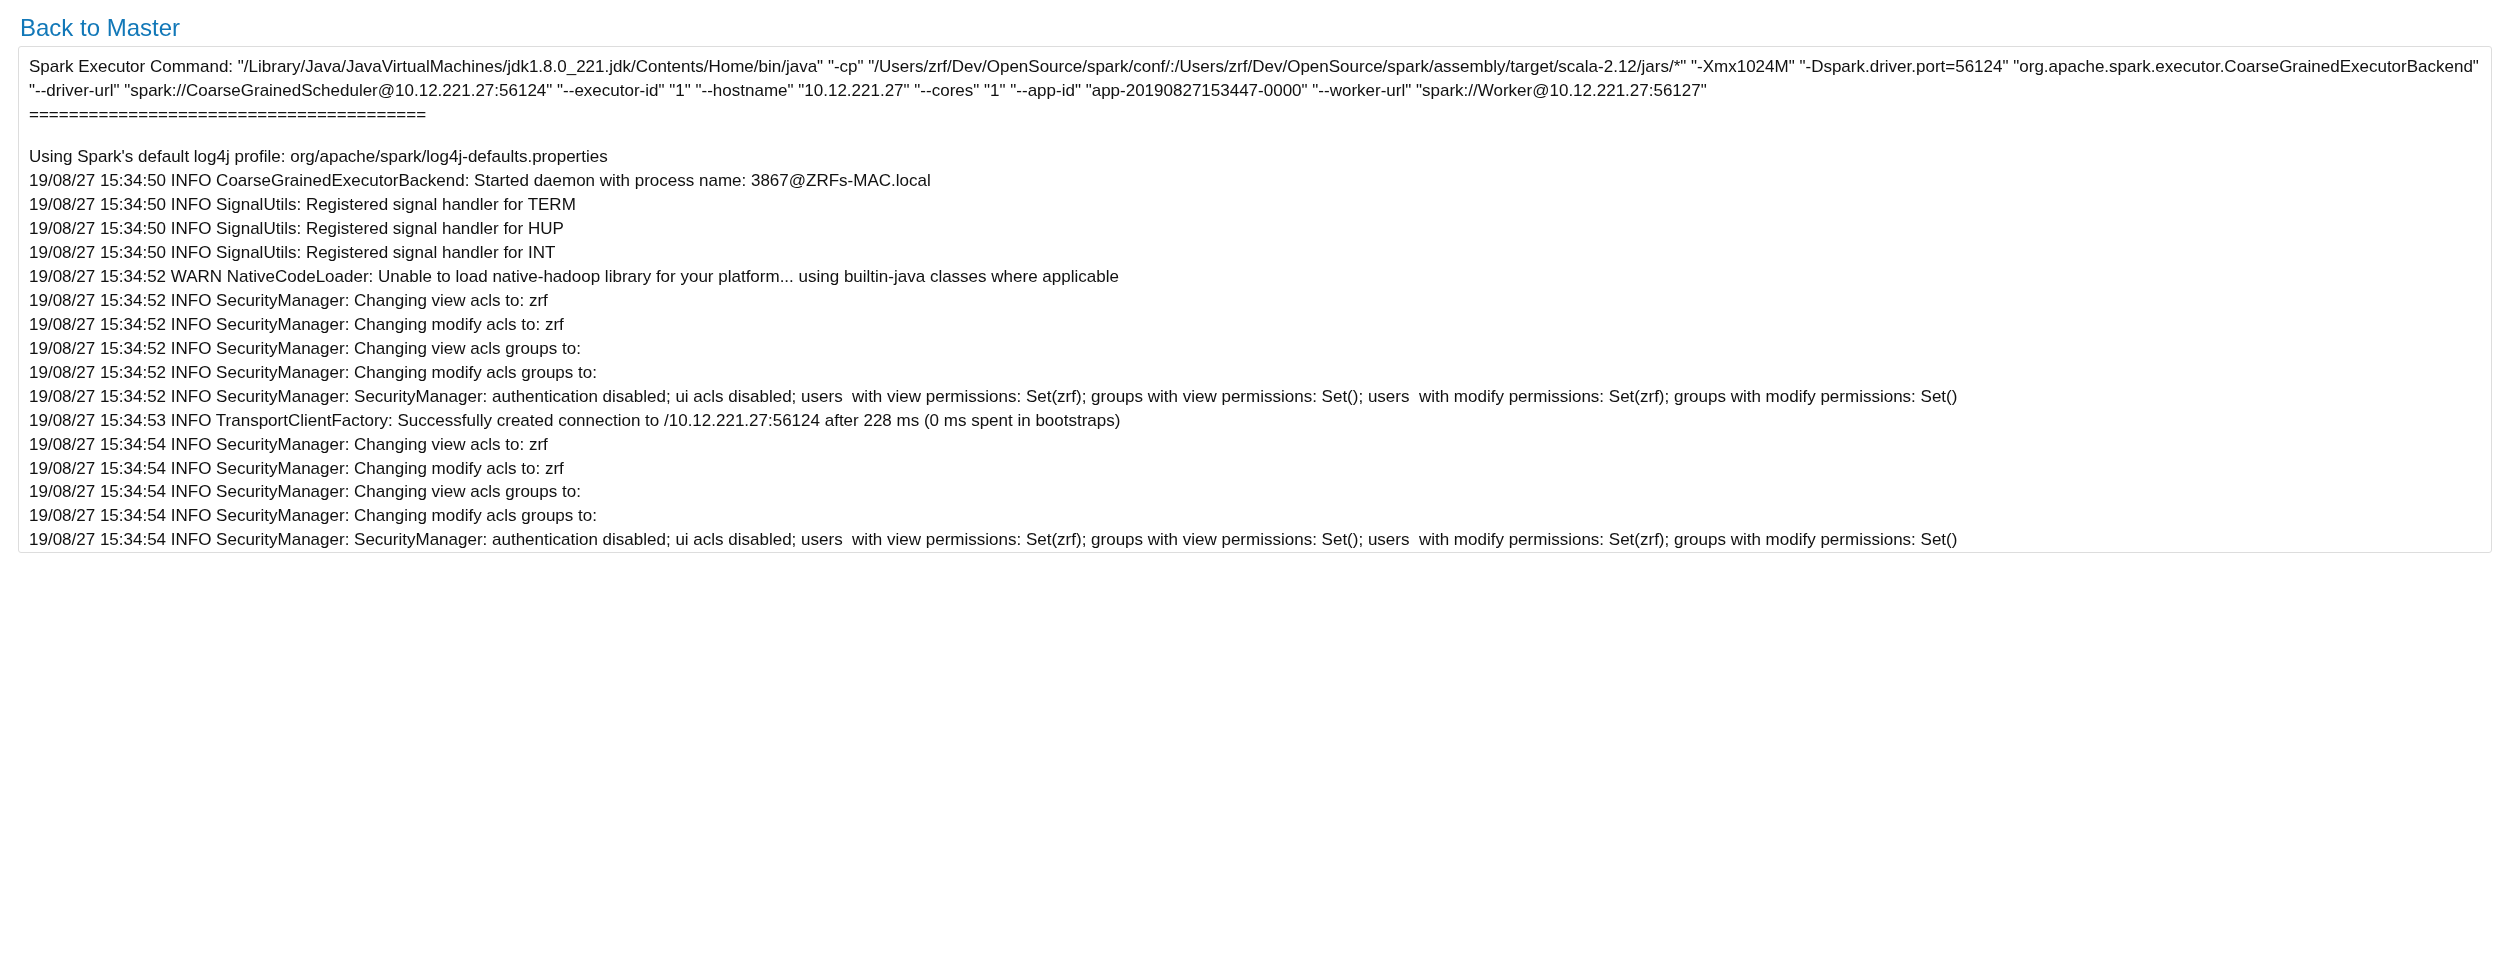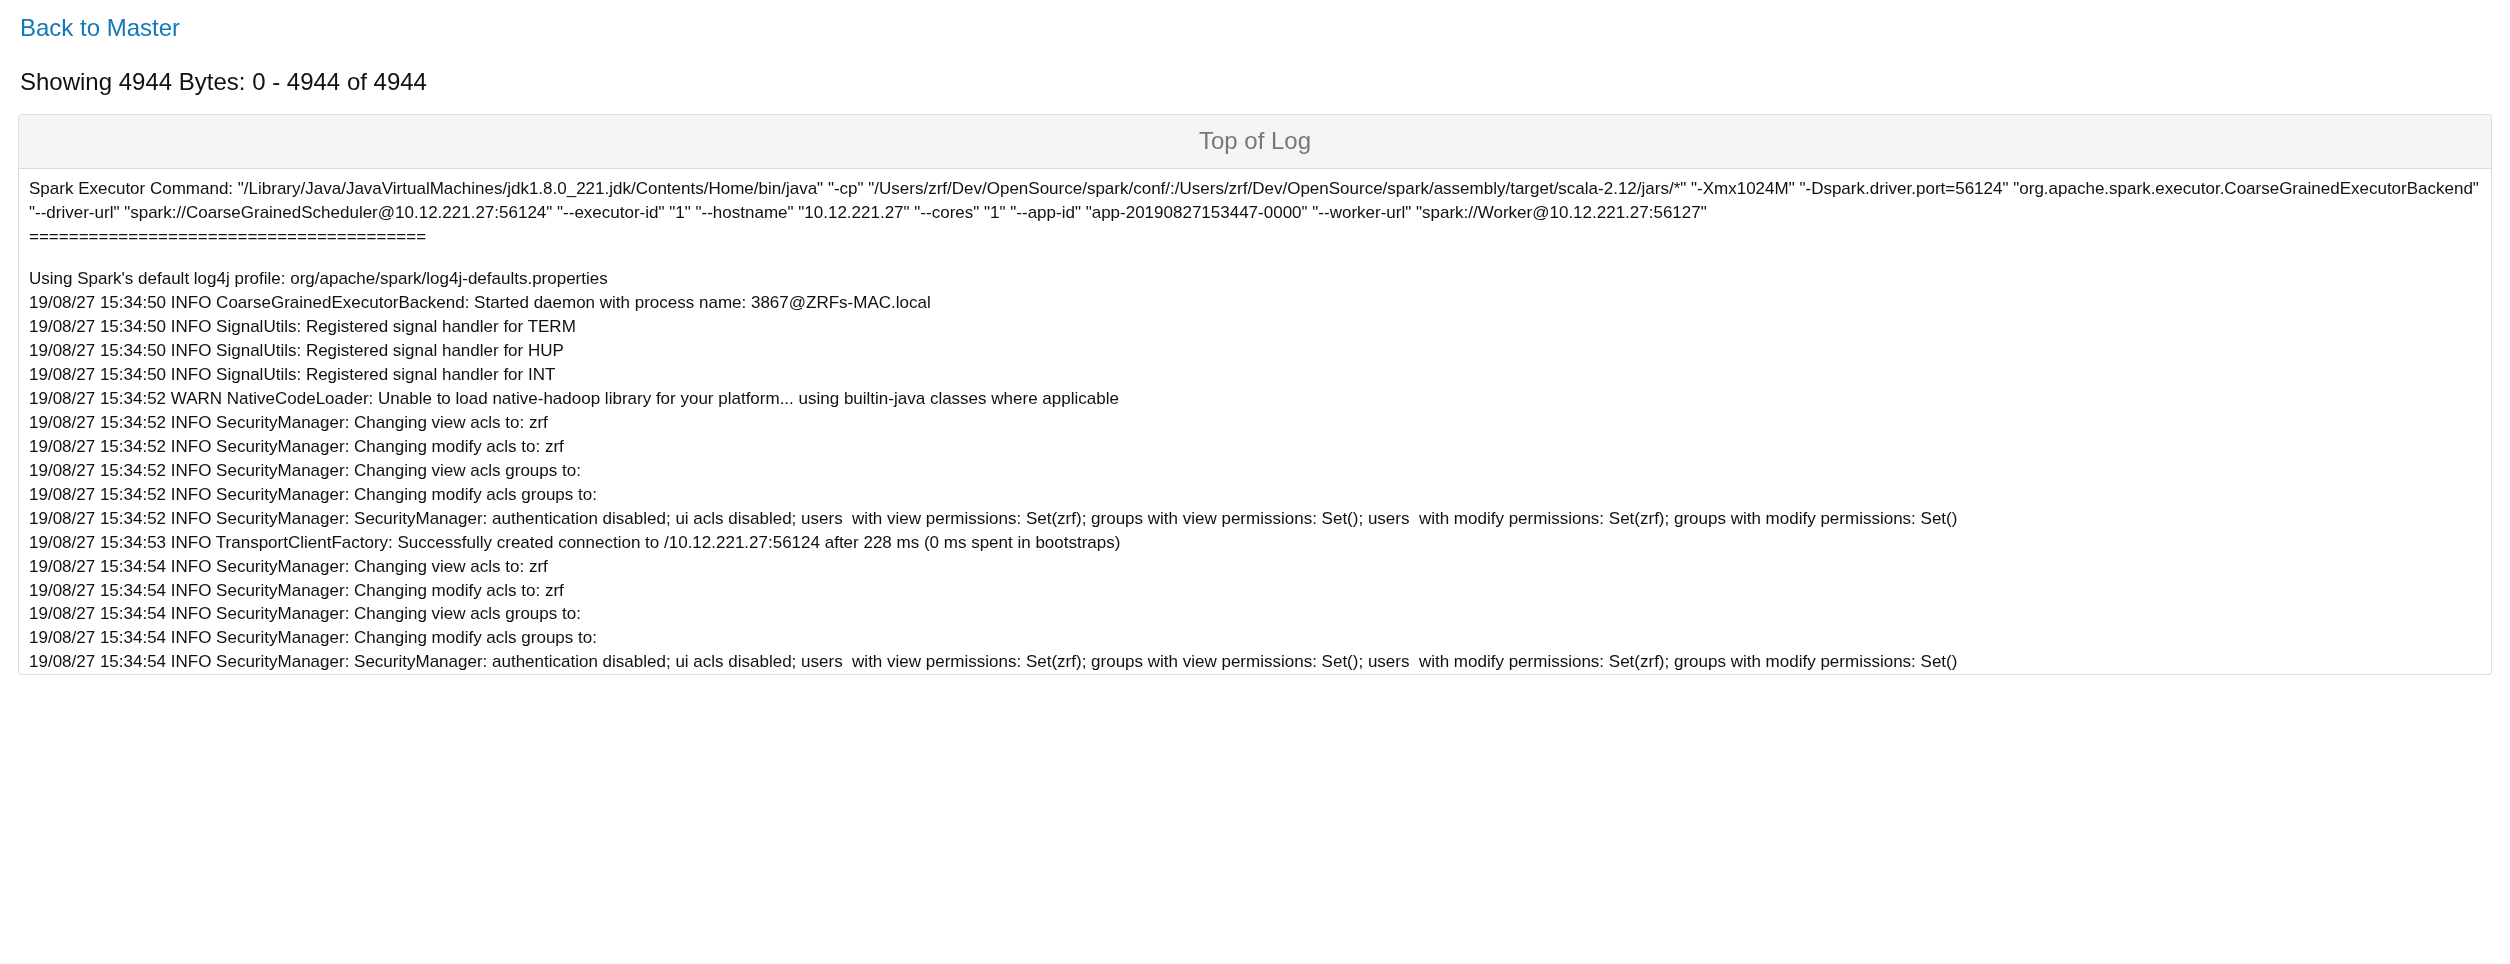--- a/index.html
+++ b/index.html
@@ -63,20 +63,18 @@
   }
   .log-line.blank { height: 18px; }
 </style>
 </head>
 <body>
 
 <div class="page">
 
   <a class="back-link" href="#">Back to Master</a>
 
-  <div class="showing-line">Showing 4944 Bytes: 0 - 4944 of 4944</div>
 
   <div class="log-panel">
-    <div class="log-header">Top of Log</div>
     <div class="log-body"><div class="log-line">Spark Executor Command: "/Library/Java/JavaVirtualMachines/jdk1.8.0_221.jdk/Contents/Home/bin/java" "-cp" "/Users/zrf/Dev/OpenSource/spark/conf/:/Users/zrf/Dev/OpenSource/spark/assembly/target/scala-2.12/jars/*" "-Xmx1024M" "-Dspark.driver.port=56124" "org.apache.spark.executor.CoarseGrainedExecutorBackend" "--driver-url" "spark://CoarseGrainedScheduler@10.12.221.27:56124" "--executor-id" "1" "--hostname" "10.12.221.27" "--cores" "1" "--app-id" "app-20190827153447-0000" "--worker-url" "spark://Worker@10.12.221.27:56127"</div><div class="log-line">========================================</div><div class="log-line blank"></div><div class="log-line">Using Spark's default log4j profile: org/apache/spark/log4j-defaults.properties</div><div class="log-line">19/08/27 15:34:50 INFO CoarseGrainedExecutorBackend: Started daemon with process name: 3867@ZRFs-MAC.local</div><div class="log-line">19/08/27 15:34:50 INFO SignalUtils: Registered signal handler for TERM</div><div class="log-line">19/08/27 15:34:50 INFO SignalUtils: Registered signal handler for HUP</div><div class="log-line">19/08/27 15:34:50 INFO SignalUtils: Registered signal handler for INT</div><div class="log-line">19/08/27 15:34:52 WARN NativeCodeLoader: Unable to load native-hadoop library for your platform... using builtin-java classes where applicable</div><div class="log-line">19/08/27 15:34:52 INFO SecurityManager: Changing view acls to: zrf</div><div class="log-line">19/08/27 15:34:52 INFO SecurityManager: Changing modify acls to: zrf</div><div class="log-line">19/08/27 15:34:52 INFO SecurityManager: Changing view acls groups to:</div><div class="log-line">19/08/27 15:34:52 INFO SecurityManager: Changing modify acls groups to:</div><div class="log-line">19/08/27 15:34:52 INFO SecurityManager: SecurityManager: authentication disabled; ui acls disabled; users  with view permissions: Set(zrf); groups with view permissions: Set(); users  with modify permissions: Set(zrf); groups with modify permissions: Set()</div><div class="log-line">19/08/27 15:34:53 INFO TransportClientFactory: Successfully created connection to /10.12.221.27:56124 after 228 ms (0 ms spent in bootstraps)</div><div class="log-line">19/08/27 15:34:54 INFO SecurityManager: Changing view acls to: zrf</div><div class="log-line">19/08/27 15:34:54 INFO SecurityManager: Changing modify acls to: zrf</div><div class="log-line">19/08/27 15:34:54 INFO SecurityManager: Changing view acls groups to:</div><div class="log-line">19/08/27 15:34:54 INFO SecurityManager: Changing modify acls groups to:</div><div class="log-line">19/08/27 15:34:54 INFO SecurityManager: SecurityManager: authentication disabled; ui acls disabled; users  with view permissions: Set(zrf); groups with view permissions: Set(); users  with modify permissions: Set(zrf); groups with modify permissions: Set()</div></div>
   </div>
 
 </div>
 
 </body></html>

